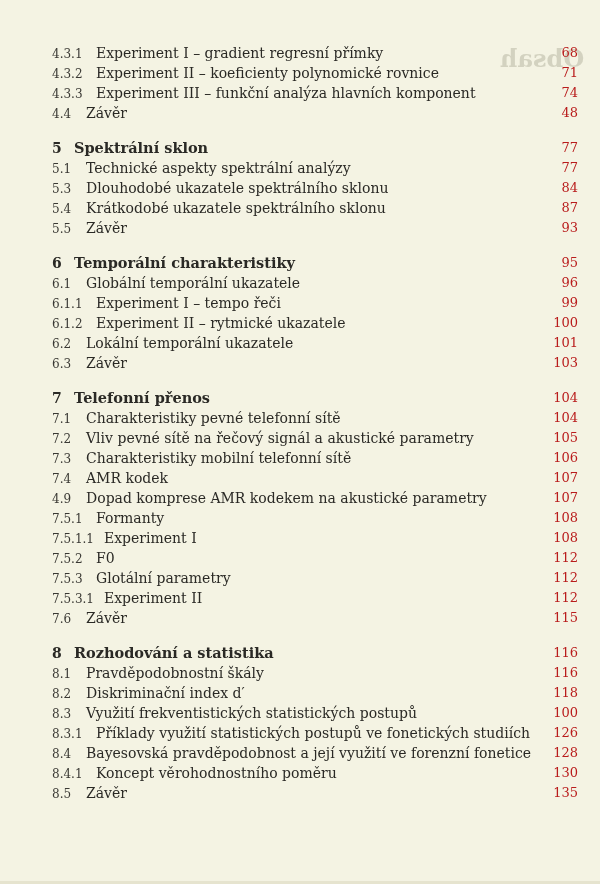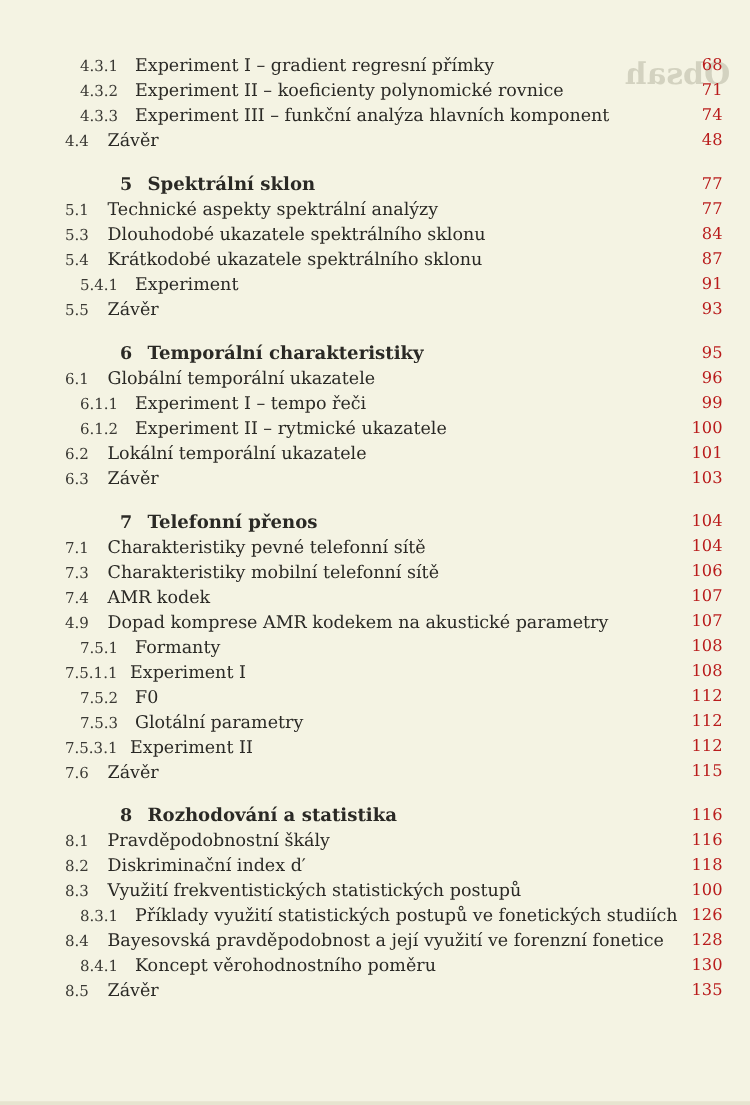--- a/index.html
+++ b/index.html
@@ -41,31 +41,30 @@
       position: relative;
       height: 20px;
       line-height: 20px;
       font-size: 14px;
       white-space: nowrap;
     }
     .toc-row.chapter {
       font-weight: bold;
       margin-top: 15px;
       font-size: 14.5px;
-      margin-left: 44px;
     }
     .toc-row .num {
       display: inline-block;
       font-size: 12px;
       color: #3a3934;
       font-weight: normal;
     }
     .toc-row.chapter .num { font-size: 14px; font-weight: bold; color: #2a2925; width: 22px; }
     .toc-row.lvl2 .num { width: 34px; }
-    .toc-row.lvl3 .num { width: 44px; margin-left: 12px; }
+    .toc-row.lvl3 .num { width: 44px; }
     .toc-row.lvl4 .num { width: 52px; }
     .toc-row .title { display: inline-block; }
     .toc-row .page {
       position: absolute;
       right: 0;
       top: 0;
       font-size: 13px;
       font-weight: normal;
       color: #b91c1c;
     }
@@ -78,30 +77,30 @@
 
 <div class="toc" id="toc">
     <div class="toc-row lvl3"><span class="num">4.3.1</span><span class="title">Experiment I – gradient regresní přímky</span><span class="page">68</span></div>
     <div class="toc-row lvl3"><span class="num">4.3.2</span><span class="title">Experiment II – koeficienty polynomické rovnice</span><span class="page">71</span></div>
     <div class="toc-row lvl3"><span class="num">4.3.3</span><span class="title">Experiment III – funkční analýza hlavních komponent</span><span class="page">74</span></div>
     <div class="toc-row lvl2"><span class="num">4.4</span><span class="title">Závěr</span><span class="page">48</span></div>
     <div class="toc-row chapter"><span class="num">5</span><span class="title">Spektrální sklon</span><span class="page">77</span></div>
     <div class="toc-row lvl2"><span class="num">5.1</span><span class="title">Technické aspekty spektrální analýzy</span><span class="page">77</span></div>
     <div class="toc-row lvl2"><span class="num">5.3</span><span class="title">Dlouhodobé ukazatele spektrálního sklonu</span><span class="page">84</span></div>
     <div class="toc-row lvl2"><span class="num">5.4</span><span class="title">Krátkodobé ukazatele spektrálního sklonu</span><span class="page">87</span></div>
-    <div class="toc-row lvl3"><span class="num">5.4.1</span><span class="title">Experiment</span><span class="page">91</span></div>
     <div class="toc-row lvl2"><span class="num">5.5</span><span class="title">Závěr</span><span class="page">93</span></div>
     <div class="toc-row chapter"><span class="num">6</span><span class="title">Temporální charakteristiky</span><span class="page">95</span></div>
     <div class="toc-row lvl2"><span class="num">6.1</span><span class="title">Globální temporální ukazatele</span><span class="page">96</span></div>
     <div class="toc-row lvl3"><span class="num">6.1.1</span><span class="title">Experiment I – tempo řeči</span><span class="page">99</span></div>
     <div class="toc-row lvl3"><span class="num">6.1.2</span><span class="title">Experiment II – rytmické ukazatele</span><span class="page">100</span></div>
     <div class="toc-row lvl2"><span class="num">6.2</span><span class="title">Lokální temporální ukazatele</span><span class="page">101</span></div>
     <div class="toc-row lvl2"><span class="num">6.3</span><span class="title">Závěr</span><span class="page">103</span></div>
     <div class="toc-row chapter"><span class="num">7</span><span class="title">Telefonní přenos</span><span class="page">104</span></div>
     <div class="toc-row lvl2"><span class="num">7.1</span><span class="title">Charakteristiky pevné telefonní sítě</span><span class="page">104</span></div>
+    <div class="toc-row lvl2"><span class="num">7.2</span><span class="title">Vliv pevné sítě na řečový signál a akustické parametry</span><span class="page">105</span></div>
     <div class="toc-row lvl2"><span class="num">7.3</span><span class="title">Charakteristiky mobilní telefonní sítě</span><span class="page">106</span></div>
     <div class="toc-row lvl2"><span class="num">7.4</span><span class="title">AMR kodek</span><span class="page">107</span></div>
     <div class="toc-row lvl2"><span class="num">4.9</span><span class="title">Dopad komprese AMR kodekem na akustické parametry</span><span class="page">107</span></div>
     <div class="toc-row lvl3"><span class="num">7.5.1</span><span class="title">Formanty</span><span class="page">108</span></div>
     <div class="toc-row lvl4"><span class="num">7.5.1.1</span><span class="title">Experiment I</span><span class="page">108</span></div>
     <div class="toc-row lvl3"><span class="num">7.5.2</span><span class="title">F0</span><span class="page">112</span></div>
     <div class="toc-row lvl3"><span class="num">7.5.3</span><span class="title">Glotální parametry</span><span class="page">112</span></div>
     <div class="toc-row lvl4"><span class="num">7.5.3.1</span><span class="title">Experiment II</span><span class="page">112</span></div>
     <div class="toc-row lvl2"><span class="num">7.6</span><span class="title">Závěr</span><span class="page">115</span></div>
     <div class="toc-row chapter"><span class="num">8</span><span class="title">Rozhodování a statistika</span><span class="page">116</span></div>

